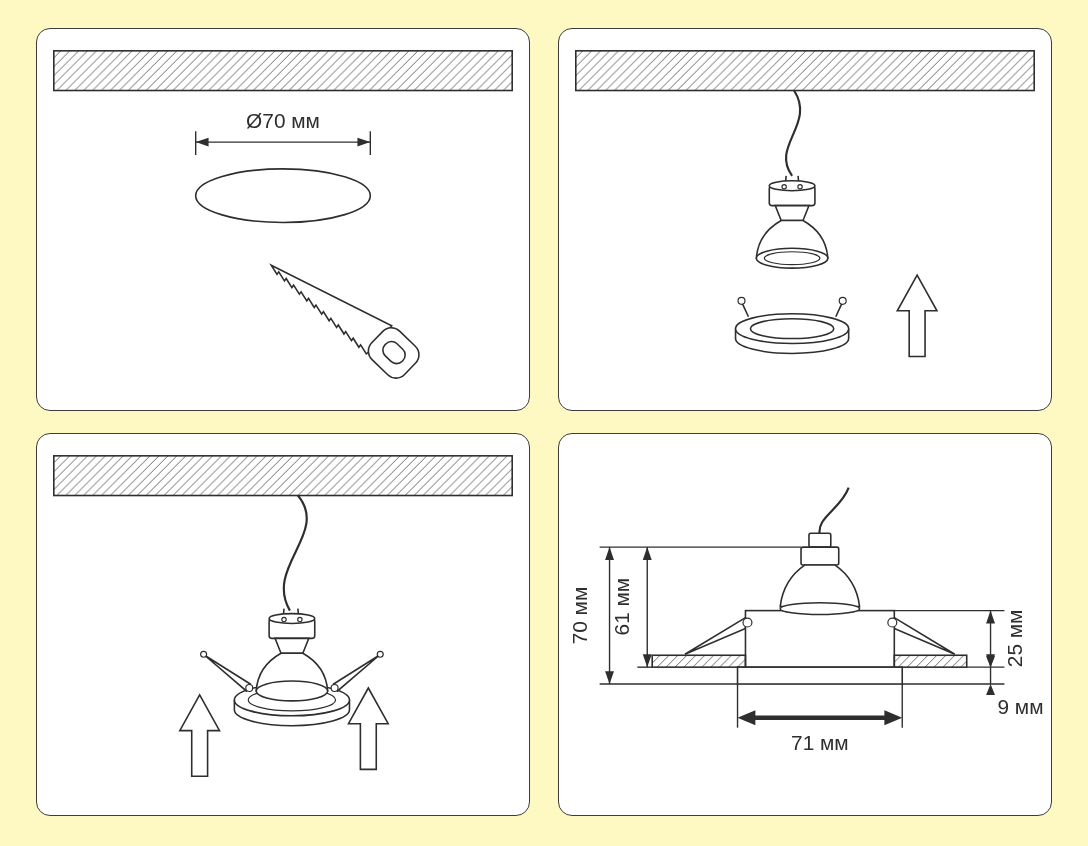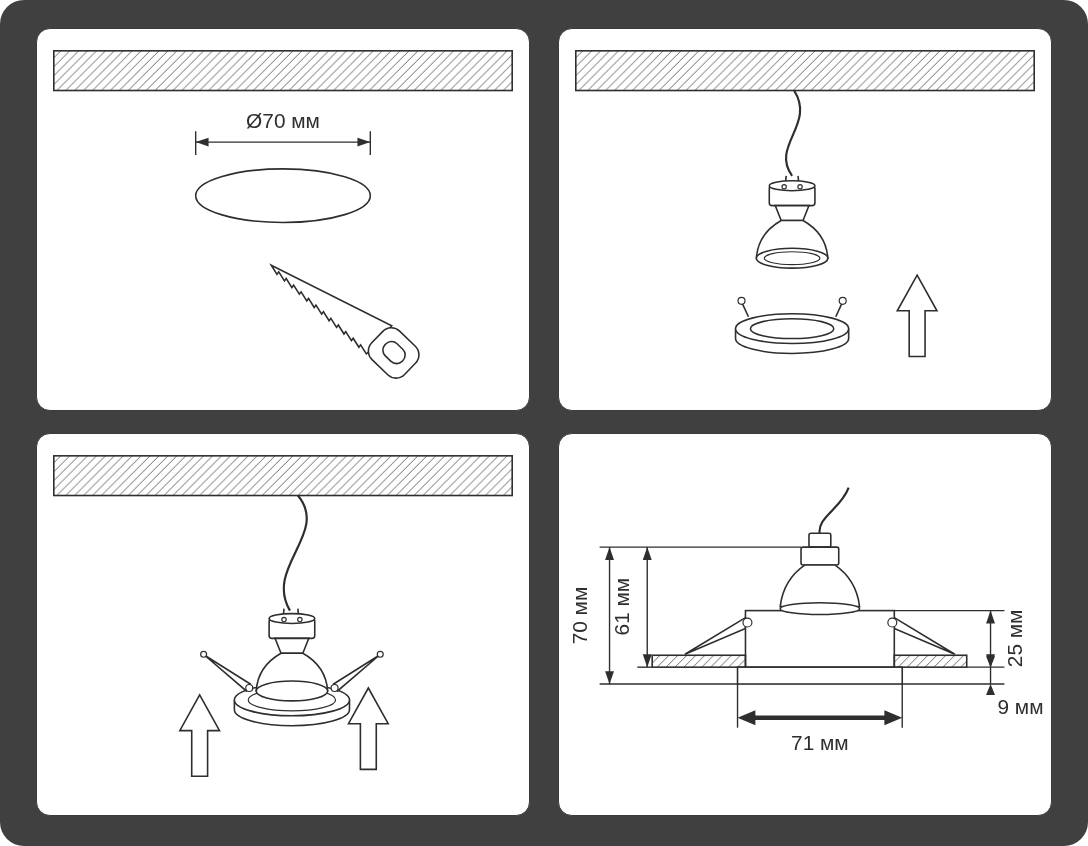--- a/index.html
+++ b/index.html
@@ -1,21 +1,21 @@
 <!DOCTYPE html>
 <html><head>
 <meta charset="utf-8">
 <style>
   html,body{margin:0;padding:0;background:#ffffff;}
   body{width:1088px;height:846px;overflow:hidden;font-family:"Liberation Sans",sans-serif;}
   .sheet{
     width:1088px;height:846px;box-sizing:border-box;
     padding:28px 36px 30px 36px;
     display:grid;grid-template-columns:1fr 1fr;grid-template-rows:1fr 1fr;
-    gap:22px 28px;background:#404040;border-radius:24px;
+    gap:22px 28px;background:#fef9c3;
   }
   .panel{
     border:1.6px solid #3c3c3c;border-radius:14px;
     background:#ffffff;overflow:hidden;
   }
   .panel svg{display:block;width:100%;height:100%;}
   .ln{fill:none;stroke:#2e2e2e;stroke-width:1.6;}
   .lnthick{fill:none;stroke:#2e2e2e;stroke-width:2.2;}
   .fw{fill:#ffffff;stroke:#2e2e2e;stroke-width:1.6;}
   .fwthin{fill:#ffffff;stroke:#2e2e2e;stroke-width:1.2;}

